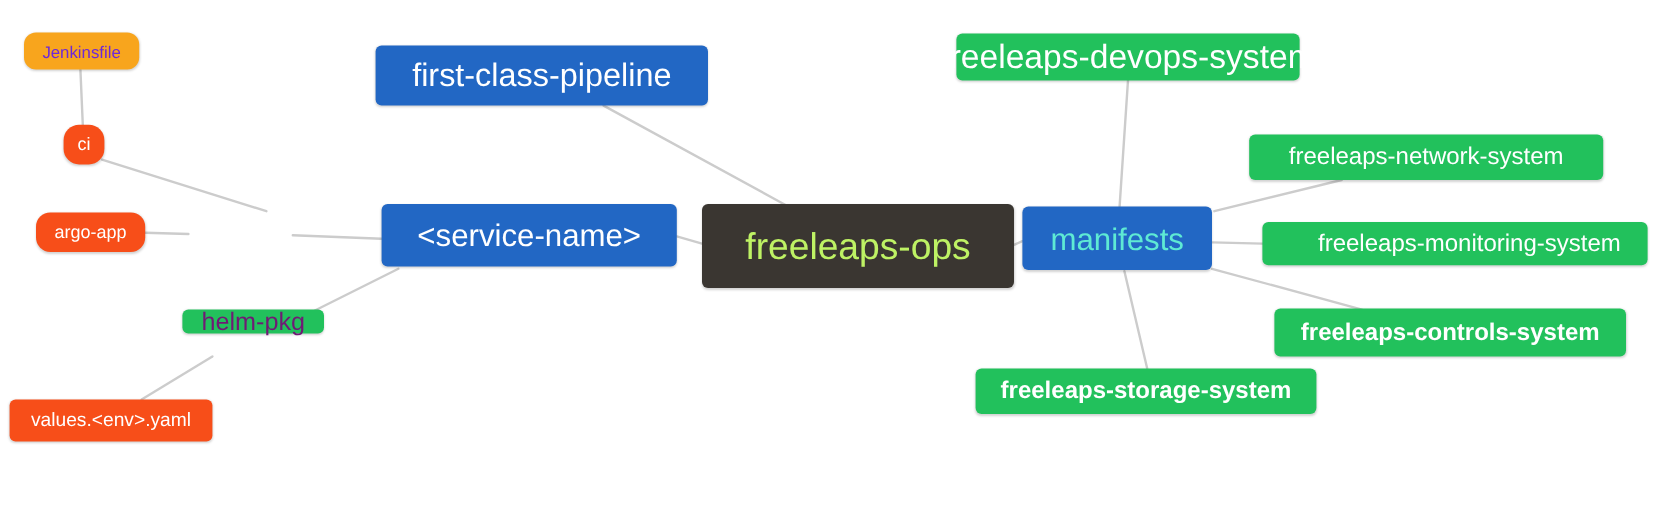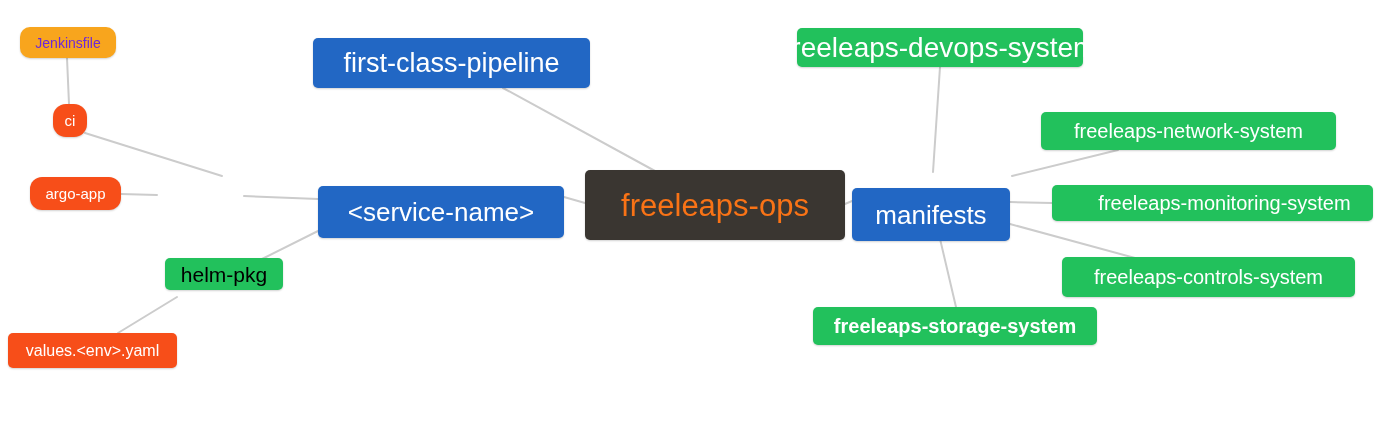--- a/index.html
+++ b/index.html
@@ -54,24 +54,24 @@
       <line x1="933" y1="172" x2="940" y2="67" stroke="#cccccc" stroke-width="2" stroke-linecap="round"></line>
       <line x1="1012" y1="176" x2="1118" y2="150" stroke="#cccccc" stroke-width="2" stroke-linecap="round"></line>
       <line x1="1010" y1="202" x2="1052" y2="203" stroke="#cccccc" stroke-width="2" stroke-linecap="round"></line>
       <line x1="1010" y1="224" x2="1135" y2="258" stroke="#cccccc" stroke-width="2" stroke-linecap="round"></line>
       <line x1="937" y1="226" x2="956" y2="307" stroke="#cccccc" stroke-width="2" stroke-linecap="round"></line>
     </svg>
 
 <div class="node" style="left: 20px; top: 27px; width: 96px; height: 31px; font-size: 14px; background: rgb(248, 165, 29); color: #6d28d9; border-radius: 10px;">Jenkinsfile</div>
     <div class="node" style="left: 53px; top: 104px; width: 34px; height: 33px; font-size: 15px; background: rgb(247, 78, 25); color: rgb(255, 255, 255); border-radius: 13px;">ci</div>
     <div class="node" style="left: 30px; top: 177px; width: 91px; height: 33px; font-size: 15px; background: rgb(247, 78, 25); color: rgb(255, 255, 255); border-radius: 12px;">argo-app</div>
-    <div class="node" style="left: 165px; top: 258px; width: 118px; height: 32px; font-size: 21px; background: rgb(34, 193, 92); color: #000000;">helm-pkg</div>
+    <div class="node" style="left: 152px; top: 258px; width: 118px; height: 20px; font-size: 21px; background: rgb(34, 193, 92); color: #701a75;">helm-pkg</div>
     <div class="node" style="left: 8px; top: 333px; width: 169px; height: 35px; font-size: 16px; background: rgb(247, 78, 25); color: rgb(255, 255, 255);">values.&lt;env&gt;.yaml</div>
     <div class="node" style="left: 313px; top: 38px; width: 277px; height: 50px; font-size: 27px; background: rgb(34, 103, 196); color: rgb(255, 255, 255);">first-class-pipeline</div>
-    <div class="node" style="left: 318px; top: 170px; width: 246px; height: 52px; font-size: 26px; background: rgb(34, 103, 196); color: rgb(255, 255, 255); margin-top: 16px;">&lt;service-name&gt;</div>
-    <div class="node" style="left: 585px; top: 170px; width: 260px; height: 70px; font-size: 31px; background: rgb(58, 54, 49); color: #f97316;">freeleaps-ops</div>
-    <div class="node" style="left: 852px; top: 188px; width: 158px; height: 53px; font-size: 26px; background: rgb(34, 103, 196); color: #ffffff; text-align: right;">manifests</div>
+    <div class="node" style="left: 318px; top: 170px; width: 246px; height: 52px; font-size: 26px; background: rgb(34, 103, 196); color: rgb(255, 255, 255);">&lt;service-name&gt;</div>
+    <div class="node" style="left: 585px; top: 170px; width: 260px; height: 70px; font-size: 31px; background: rgb(58, 54, 49); color: #bef264;">freeleaps-ops</div>
+    <div class="node" style="left: 852px; top: 172px; width: 158px; height: 53px; font-size: 26px; background: rgb(34, 103, 196); color: #5eead4; text-align: right;">manifests</div>
     <div class="node" style="left: 797px; top: 28px; width: 286px; height: 39px; font-size: 28px; background: rgb(34, 193, 92); color: rgb(255, 255, 255);">freeleaps-devops-system</div>
     <div class="node" style="left: 1013px; top: 112px; width: 295px; height: 38px; font-size: 20px; background: rgb(34, 193, 92); color: rgb(255, 255, 255); margin-left: 28px;">freeleaps-network-system</div>
     <div class="node" style="left: 1052px; top: 185px; width: 321px; height: 36px; font-size: 20px; background: rgb(34, 193, 92); color: rgb(255, 255, 255); padding-left: 24px;">freeleaps-monitoring-system</div>
-    <div class="node" style="left: 1062px; top: 257px; width: 293px; height: 40px; font-size: 20px; background: rgb(34, 193, 92); color: rgb(255, 255, 255);">freeleaps-controls-system</div>
+    <div class="node" style="left: 1062px; top: 257px; width: 293px; height: 40px; font-size: 20px; background: rgb(34, 193, 92); color: rgb(255, 255, 255); font-weight: bold;">freeleaps-controls-system</div>
     <div class="node" style="left: 813px; top: 307px; width: 284px; height: 38px; font-size: 20px; background: rgb(34, 193, 92); color: rgb(255, 255, 255); font-weight: bold;">freeleaps-storage-system</div>
   </div>
 
 </body></html>

